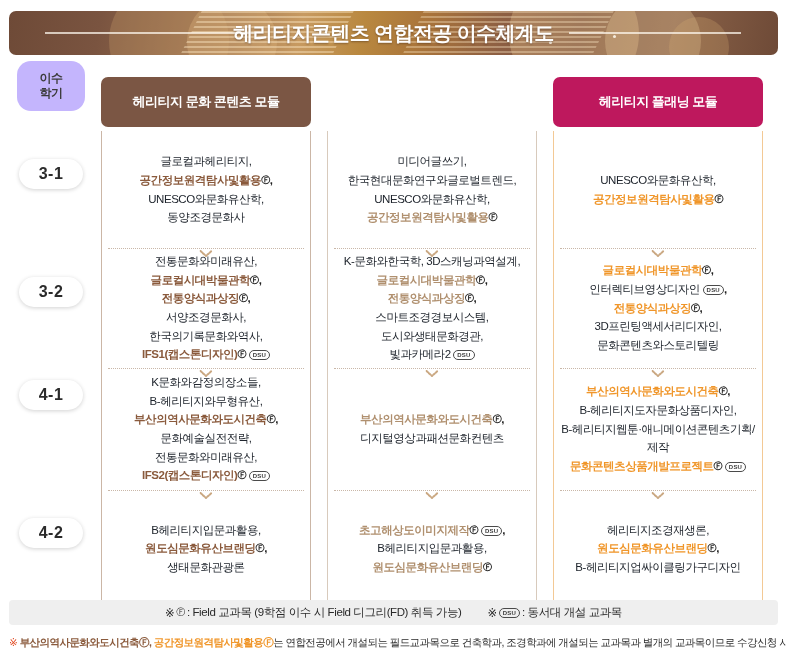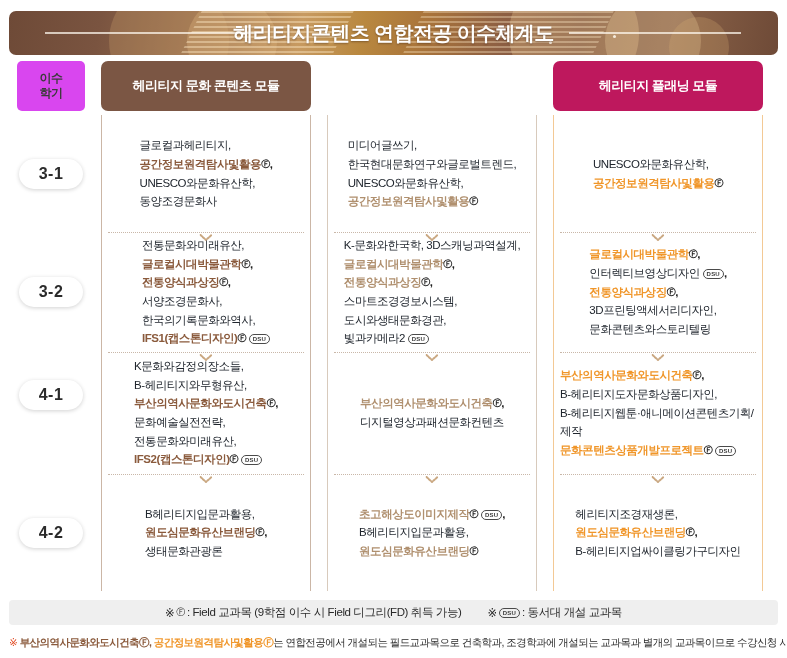--- a/index.html
+++ b/index.html
@@ -100,22 +100,22 @@
   .sem-col {
     position: absolute;
     left: 0; top: 0;
     width: 84px;
     height: 530px;
   }
   .sem-head {
     position: absolute;
     left: 8px; top: 0;
     width: 68px; height: 50px;
-    background: #d946ef;
-    border-radius: 5px;
+    background: #c4b5fd;
+    border-radius: 14px;
     display: flex;
     flex-direction: column;
     align-items: center;
     justify-content: center;
     font-size: 12px;
     font-weight: bold;
     color: #3b3b3b;
     line-height: 1.25;
     letter-spacing: -0.5px;
   }
@@ -131,21 +131,21 @@
     justify-content: center;
     font-size: 16px;
     font-weight: bold;
     color: #2b2b2b;
     letter-spacing: 0.5px;
   }
 
   
   .col {
     position: absolute;
-    top: 0;
+    top: 16px;
     width: 218px;
     height: 530px;
   }
   .col-1 { left: 88px; }
   .col-2 { left: 314px; }
   .col-3 { left: 540px; }
 
   .col-head {
     position: absolute;
     left: 4px; right: 4px; top: 0;
@@ -175,21 +175,21 @@
 
   
   .row {
     position: absolute;
     left: 0; right: 0;
     display: flex;
     align-items: center;
     justify-content: center;
   }
   .cell-text {
-    text-align: left;
+    text-align: center;
     font-size: 11.5px;
     line-height: 1.62;
     letter-spacing: -0.45px;
     padding: 0 6px;
     color: #1f1f1f;
     font-weight: bold;
   }
   .cell-text .plain { font-weight: normal; color: #20262e; }
 
   

